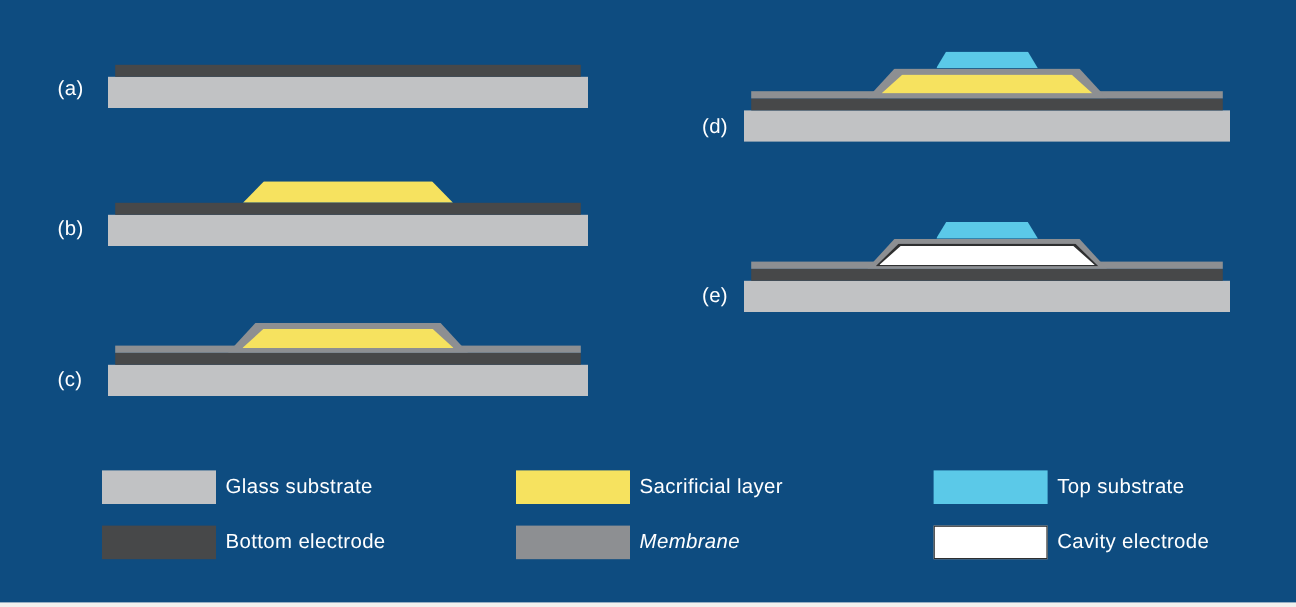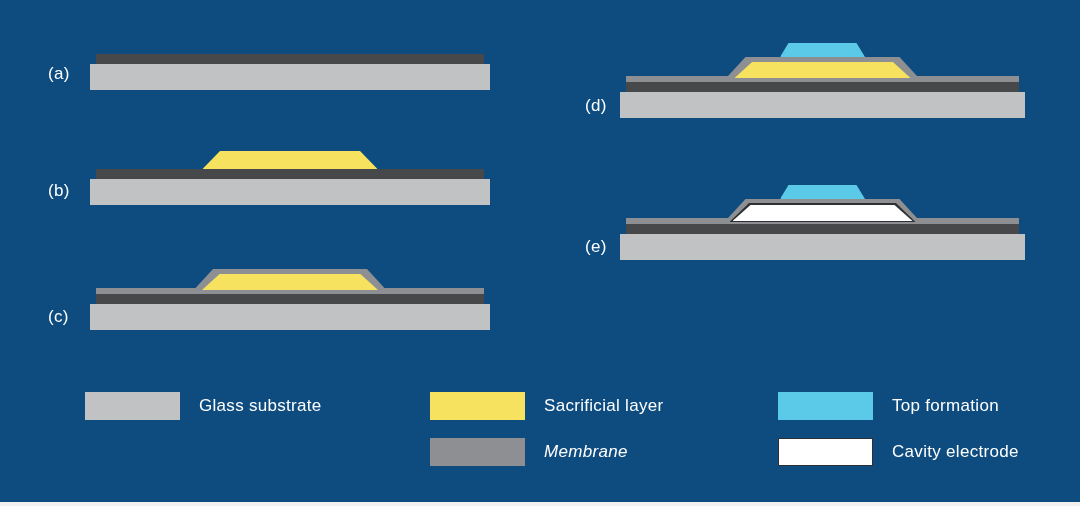--- a/index.html
+++ b/index.html
@@ -87,21 +87,21 @@
     width: 85px; height: 14px; bottom: 61px;
     background: var(--top-electrode);
     clip-path: polygon(0 100%, 10% 0, 90% 0, 100% 100%);
     z-index: 4;
   }
 
   .legend-item {
     position: absolute;
     display: flex;
     align-items: center;
-    gap: 19px;
+    gap: 8px;
   }
   .swatch {
     width: 95px; height: 28px;
     flex: 0 0 auto;
   }
   .swatch.glass   { background: var(--glass-substrate); }
   .swatch.belec   { background: var(--bottom-electrode); }
   .swatch.sacr    { background: var(--sacrificial-layer); }
   .swatch.memb    { background: var(--membrane); }
   .swatch.telec   { background: var(--top-electrode); }
@@ -159,34 +159,38 @@
     <div class="bump cavity-outline"></div>
     <div class="bump cavity-inner"></div>
     <div class="bump top-electrode"></div>
   </div>
 
   <div class="legend-item" style="left:85px; top:392px;">
     <span class="swatch glass"></span>
     <span class="legend-label">Glass substrate</span>
   </div>
 
+  <div class="legend-item" style="left:85px; top:438px;">
+    <span class="swatch belec"></span>
+    <span class="legend-label">Bottom electrode</span>
+  </div>
 
   <div class="legend-item" style="left:430px; top:392px;">
     <span class="swatch sacr"></span>
     <span class="legend-label">Sacrificial layer</span>
   </div>
 
   <div class="legend-item" style="left:430px; top:438px;font-style:italic;">
     <span class="swatch memb"></span>
     <span class="legend-label">Membrane</span>
   </div>
 
   <div class="legend-item" style="left:778px; top:392px;">
     <span class="swatch telec"></span>
-    <span class="legend-label">Top formation</span>
+    <span class="legend-label">Top substrate</span>
   </div>
 
   <div class="legend-item" style="left:778px; top:438px;">
     <span class="swatch cav"></span>
     <span class="legend-label">Cavity electrode</span>
   </div>
 
   <div class="bottom-strip"></div>
 </div>
 

